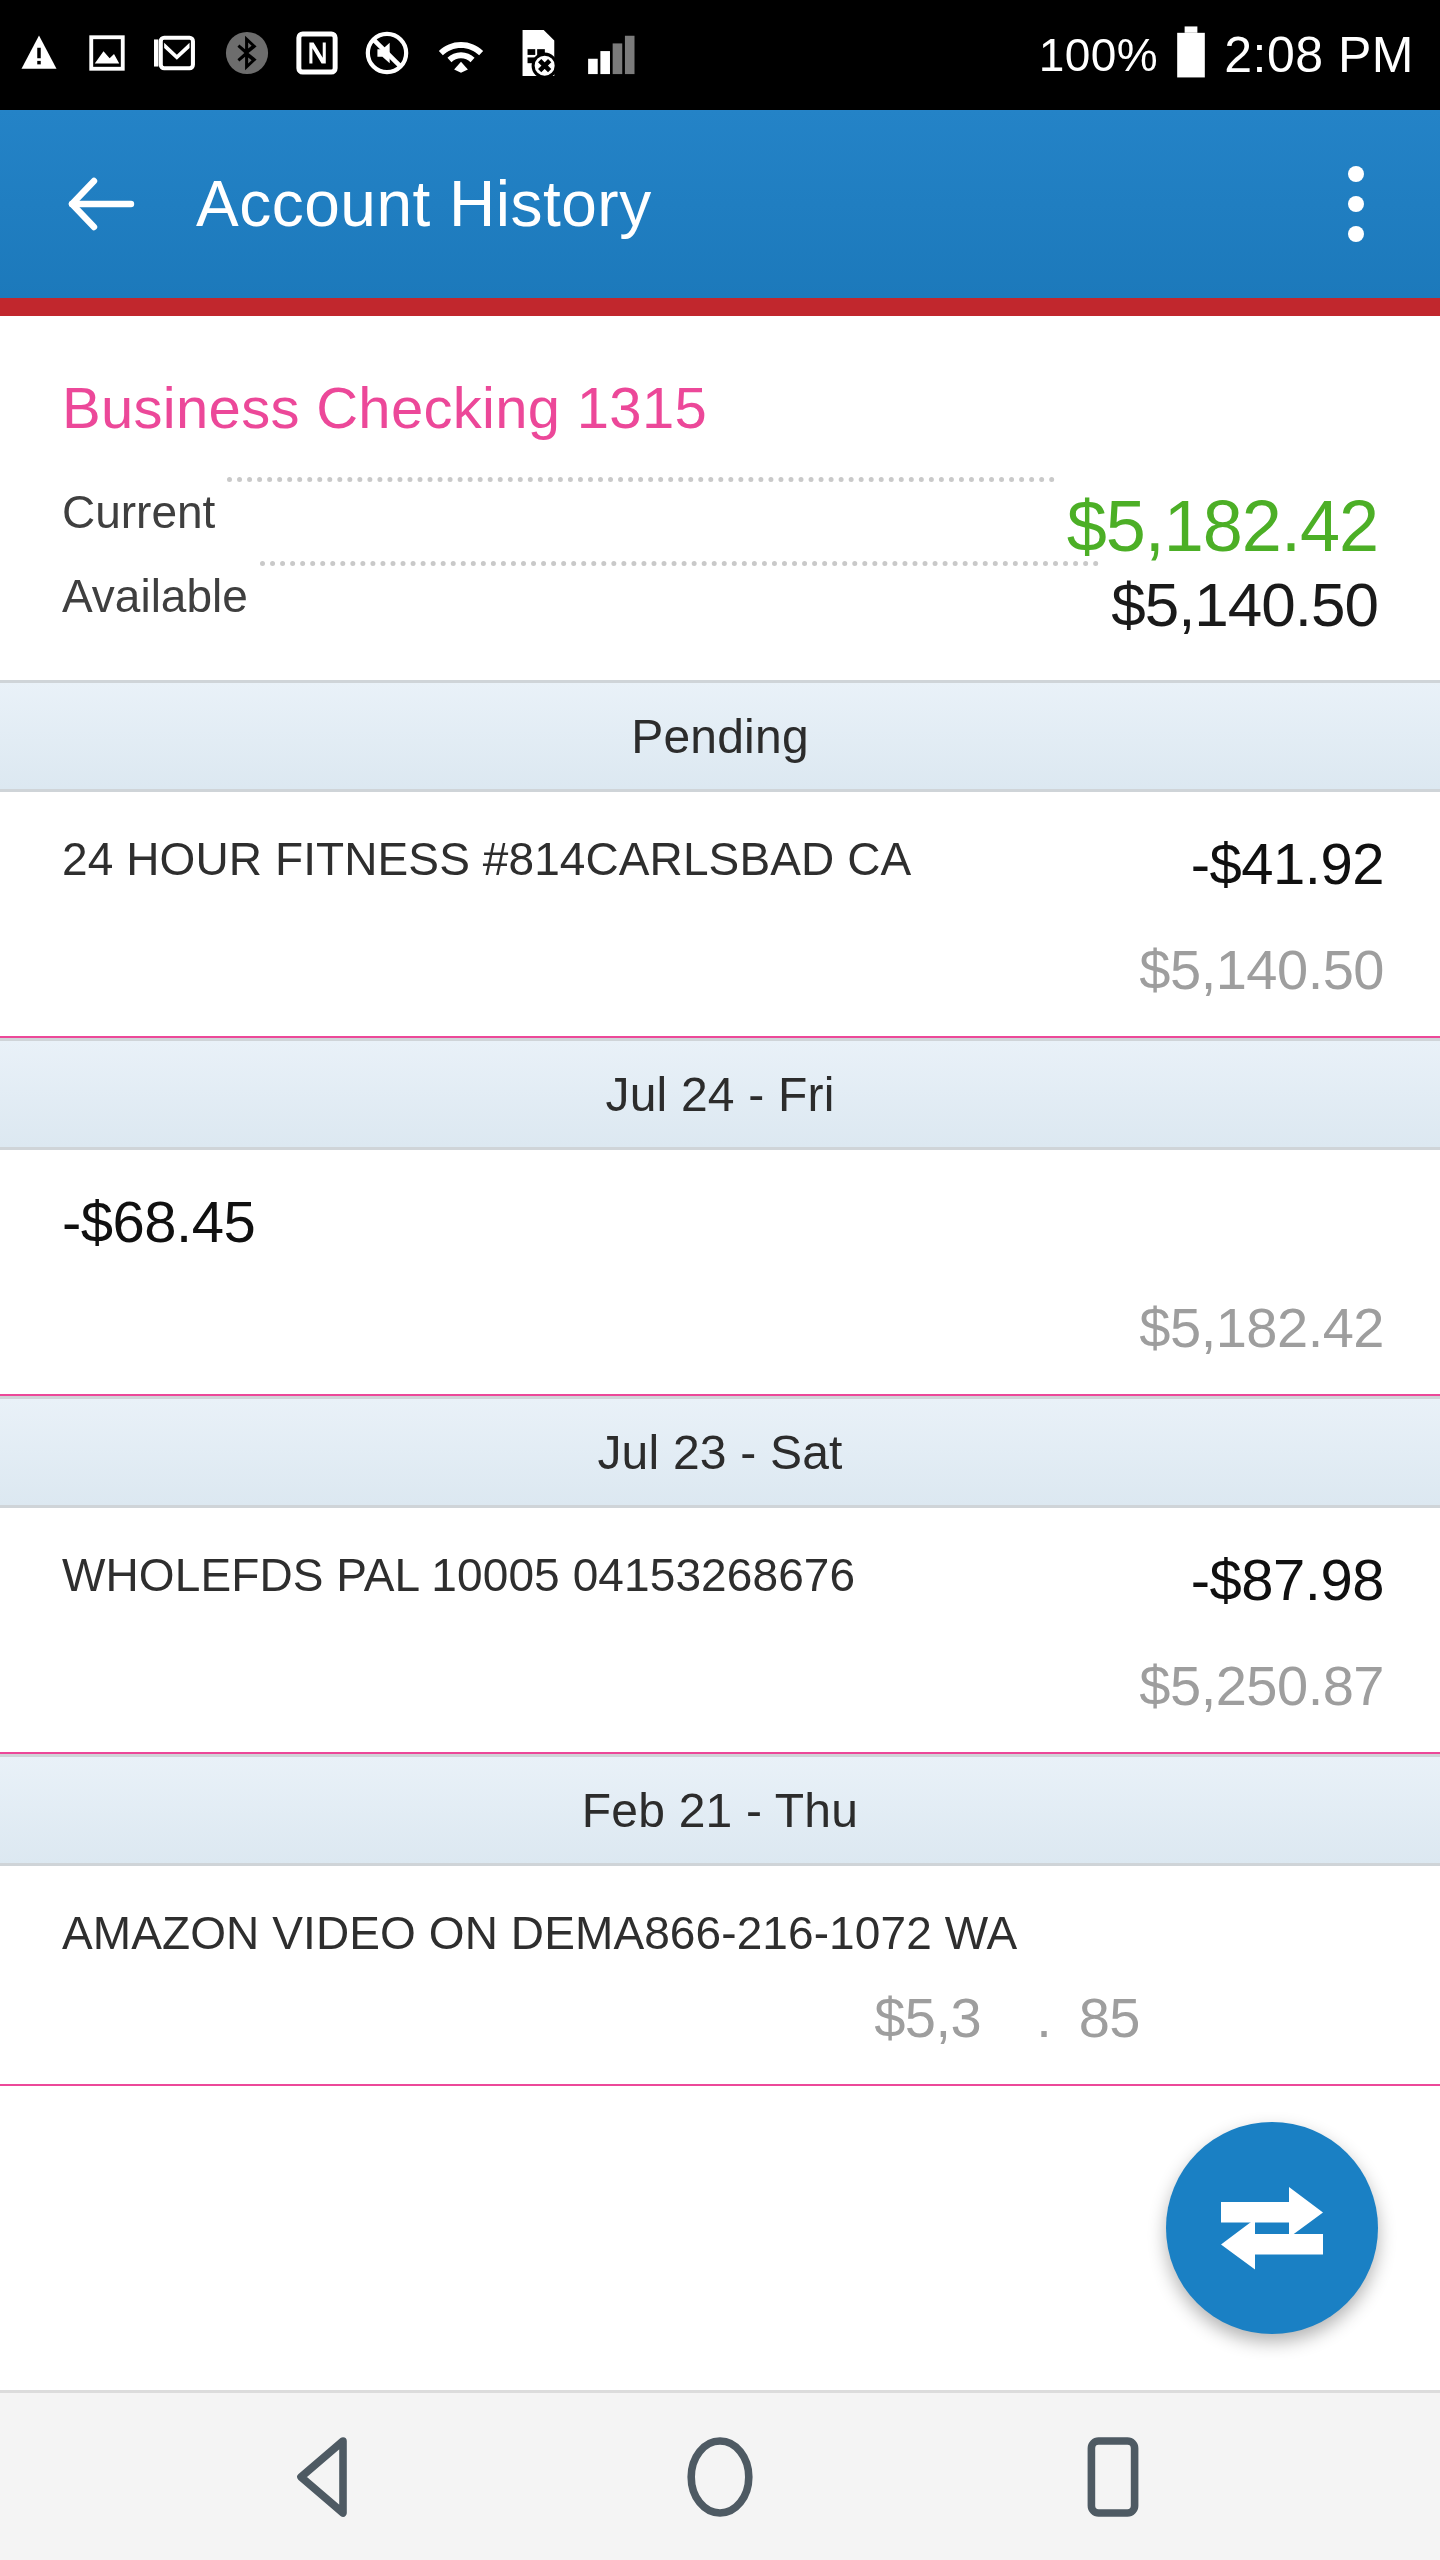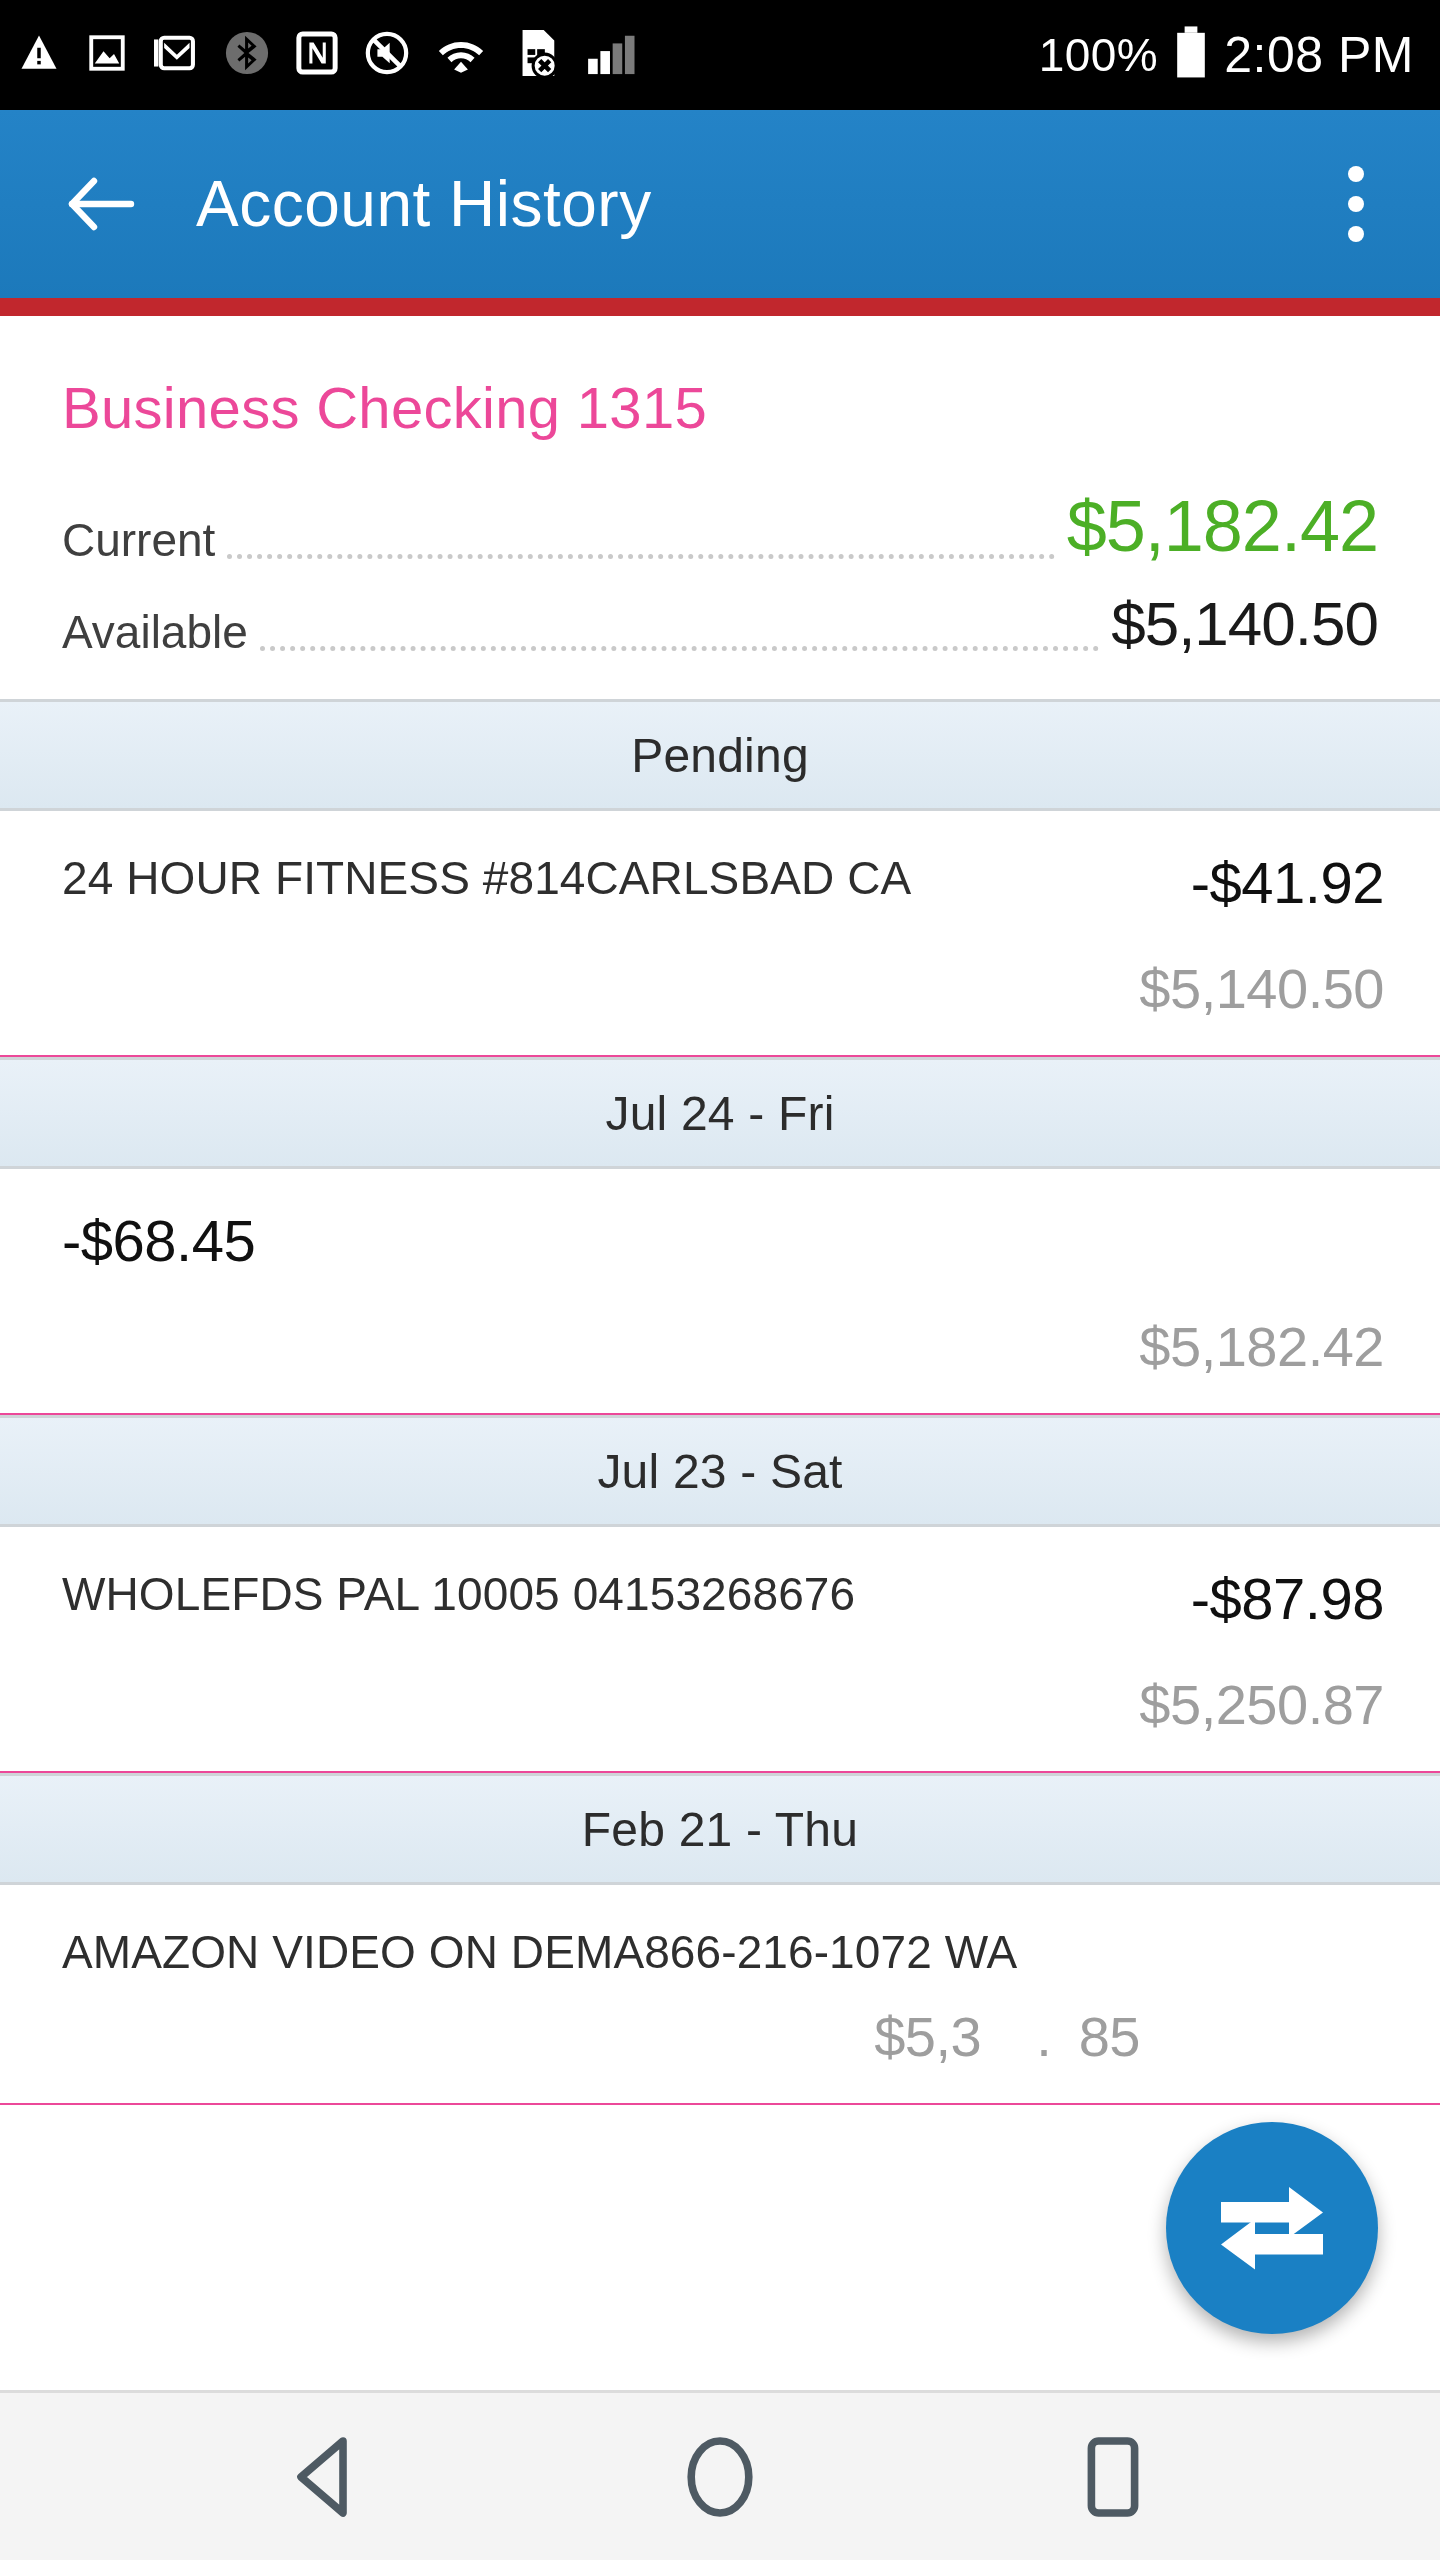--- a/index.html
+++ b/index.html
@@ -39,30 +39,30 @@
   }
   .dot { width:16px; height:16px; border-radius:50%; background:#ffffff; }
   .redline { height:18px; background:#c1272d; flex:0 0 18px; }
 
   
   .content { flex:1; background:#ffffff; overflow:hidden; position:relative; }
 
   .acct-header { padding:58px 62px 40px 62px; background:#ffffff; }
   .acct-name { font-size:58px; color:#ec4899; font-weight:400; letter-spacing:0.3px; }
 
-  .bal-row { display:flex; align-items:flex-end; margin-top:44px; }
+  .bal-row { display:flex; align-items:flex-start; margin-top:44px; }
   .bal-label { font-size:46px; color:#3f3f3f; white-space:nowrap; }
   .bal-leader {
     flex:1; margin:0 12px; position:relative; top:-8px;
     border-bottom:5px dotted #c9c9c9; height:1px;
   }
   .bal-amt { font-size:72px; white-space:nowrap; letter-spacing:-1px; }
   .bal-amt.current { color:#4caf26; }
   .bal-amt.available { color:#1a1a1a; font-size:62px; }
-  .bal-row.available-row { margin-top:21px; }
+  .bal-row.available-row { margin-top:2px; }
 
   
   .sec-head {
     background:linear-gradient(180deg,#e9f1f8 0%,#dce8f1 100%);
     border-top:3px solid #cfd4d8; border-bottom:3px solid #cfd4d8;
     height:112px; display:flex; align-items:center; justify-content:center;
   }
   .sec-head-label { font-size:48px; color:#2c2c2c; letter-spacing:0.2px; }
 
   .txn {

